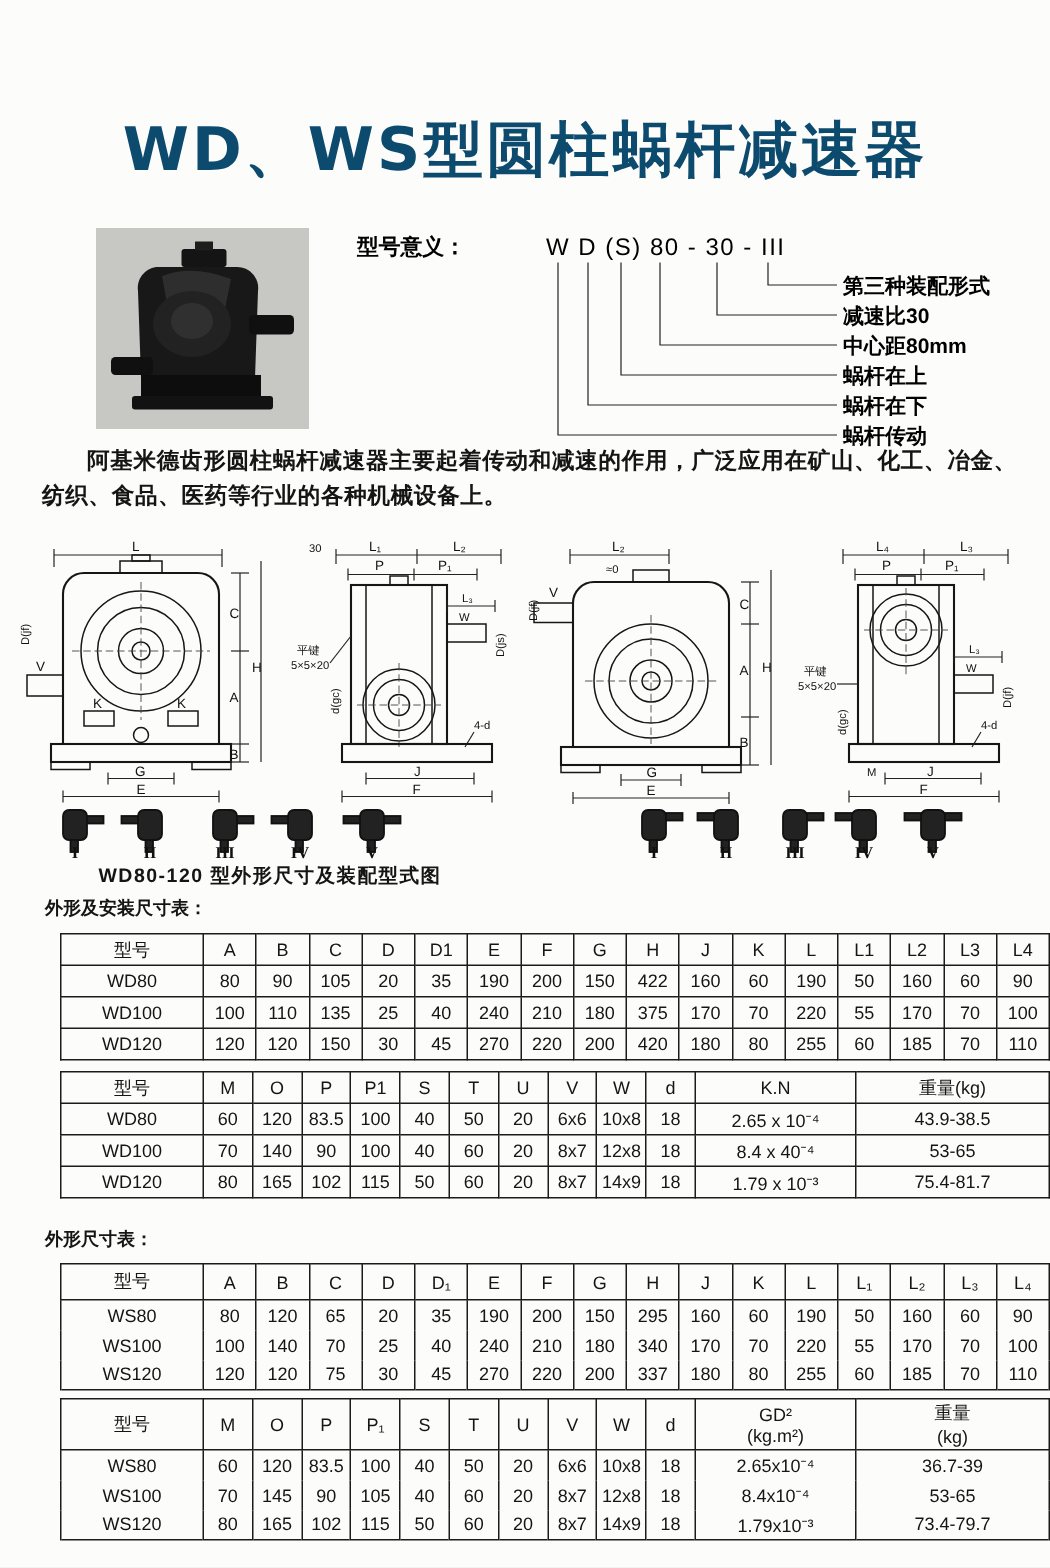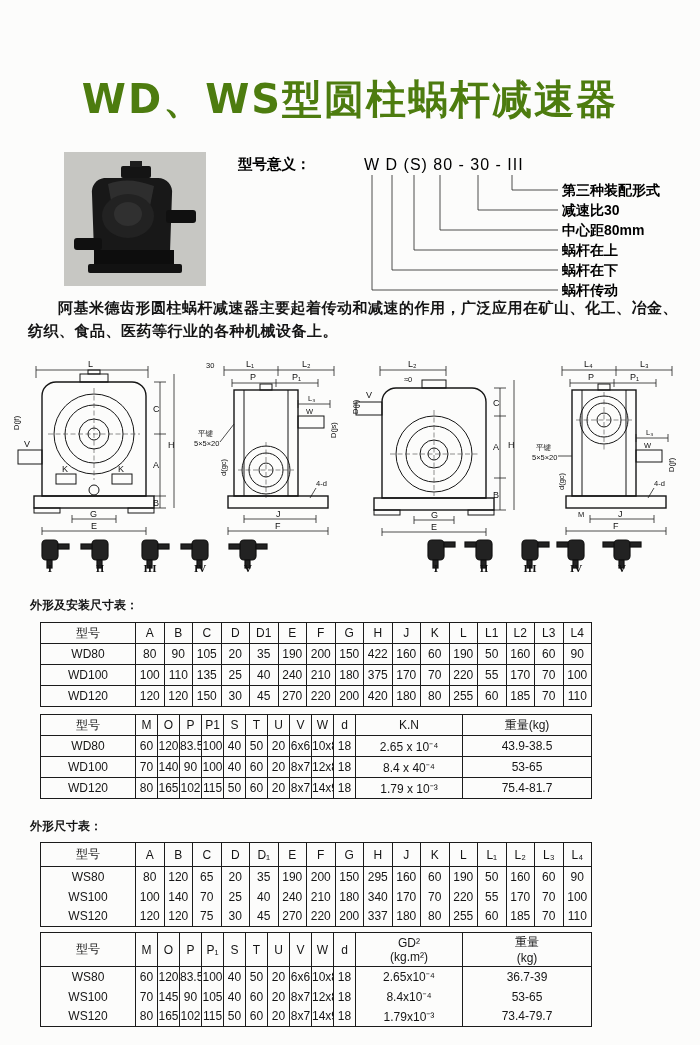--- a/index.html
+++ b/index.html
@@ -1,30 +1,30 @@
 <!DOCTYPE html>
 <html><head>
 <meta charset="utf-8">
 <style>
   html,body{margin:0;padding:0;background:#efeeec;}
   .page{position:relative;width:700px;height:1045px;background:#fcfcfb;
         font-family:"Liberation Sans",sans-serif;color:#151515;overflow:hidden;}
   .title{position:absolute;top:72px;left:0;width:700px;text-align:center;
          font-family:"DejaVu Sans",sans-serif;font-weight:bold;font-size:40px;
-         letter-spacing:2px;margin:0;color:#4d7c0f;}
+         letter-spacing:2px;margin:0;color:#0c4a6e;}
   .photo{position:absolute;left:64px;top:152px;width:142px;height:134px;background:#c7c7c3;}
   .model-svg{position:absolute;left:224px;top:148px;}
   .descr{position:absolute;left:28px;top:296px;width:652px;margin:0;
          font-size:15px;font-weight:700;line-height:1.55;text-indent:2em;letter-spacing:.5px;}
   .diag{position:absolute;top:358px;width:336px;}
   .diag.wd{left:12px;} .diag.ws{left:350px;}
   .diag .caption{text-align:center;font-weight:bold;font-size:13px;letter-spacing:1px;margin-top:1px;}
   .tbl-label{position:absolute;left:30px;font-size:12px;font-weight:bold;}
   .lab1{top:597px;} .lab2{top:818px;}
-  table{position:absolute;left:40px;width:552px;table-layout:fixed;border-collapse:collapse;background:#fcfcfb;}
+  table{position:absolute;left:40px;width:660px;table-layout:fixed;border-collapse:collapse;background:#fcfcfb;}
   #t1{top:622px;} #t2{top:714px;} #t3{top:842px;} #t4{top:932px;}
   th,td{border:1px solid #1b1b1b;font-size:12px;font-weight:400;text-align:center;
         padding:1px 0;white-space:pre-line;overflow:hidden;}
   #t1 tr,#t2 tr{height:21px;}
   #t3 tbody tr,#t4 tbody tr{height:20px;}
   #t3 thead tr{height:24px;} #t4 thead tr{height:32px;}
   #t1 th:first-child,#t2 th:first-child,#t3 th:first-child,#t4 th:first-child{width:94px;}
   #t2 th:nth-child(12),#t4 th:nth-child(12){width:106px;}
   #t2 th:nth-child(13),#t4 th:nth-child(13){width:128px;}
   .nolines tbody td{border-top:none;border-bottom:none;}
@@ -200,20 +200,21 @@
             <rect class="ico" x="244" y="186" width="11" height="5"></rect>
             <rect class="ico" x="233" y="202" width="5" height="8"></rect>
           </g>
       </g>
       <text class="rom" x="38" y="214">I</text>
       <text class="rom" x="88" y="214">II</text>
       <text class="rom" x="138" y="214">III</text>
       <text class="rom" x="188" y="214">IV</text>
       <text class="rom" x="236" y="214">V</text>
     </svg>
+    <div class="caption">WD80-120 型外形尺寸及装配型式图</div>
   </div>
 
   <div class="diag ws">
     <svg width="336" height="216" viewBox="0 0 336 216">
 
       <line class="dl" x1="30" y1="12" x2="96" y2="12"></line>
         <line class="dl" x1="30" y1="8" x2="30" y2="18"></line>
         <line class="dl" x1="96" y1="8" x2="96" y2="18"></line>
       <text class="lb" x="58" y="9">L₂</text>
       <text class="lbs" x="54" y="24">≈0</text>

